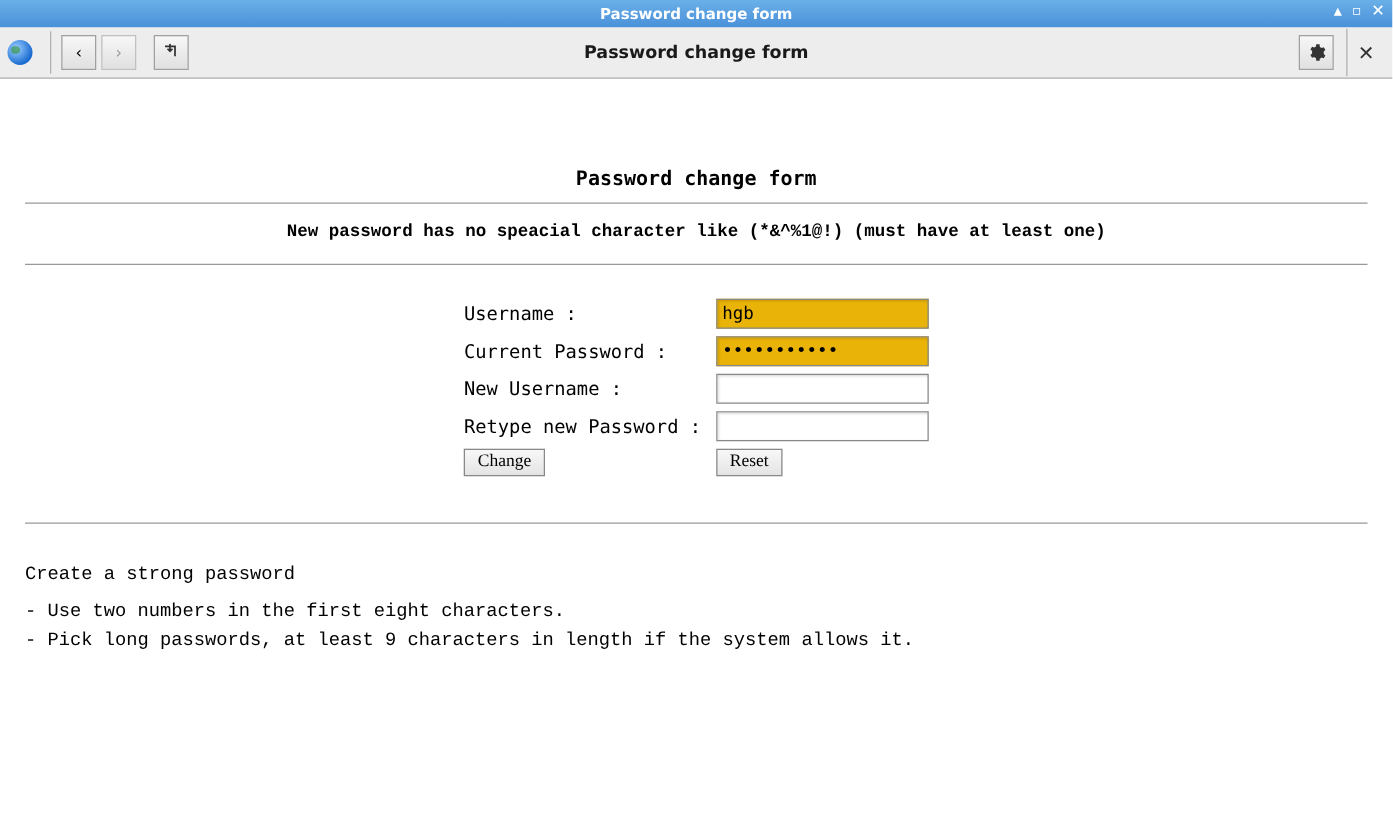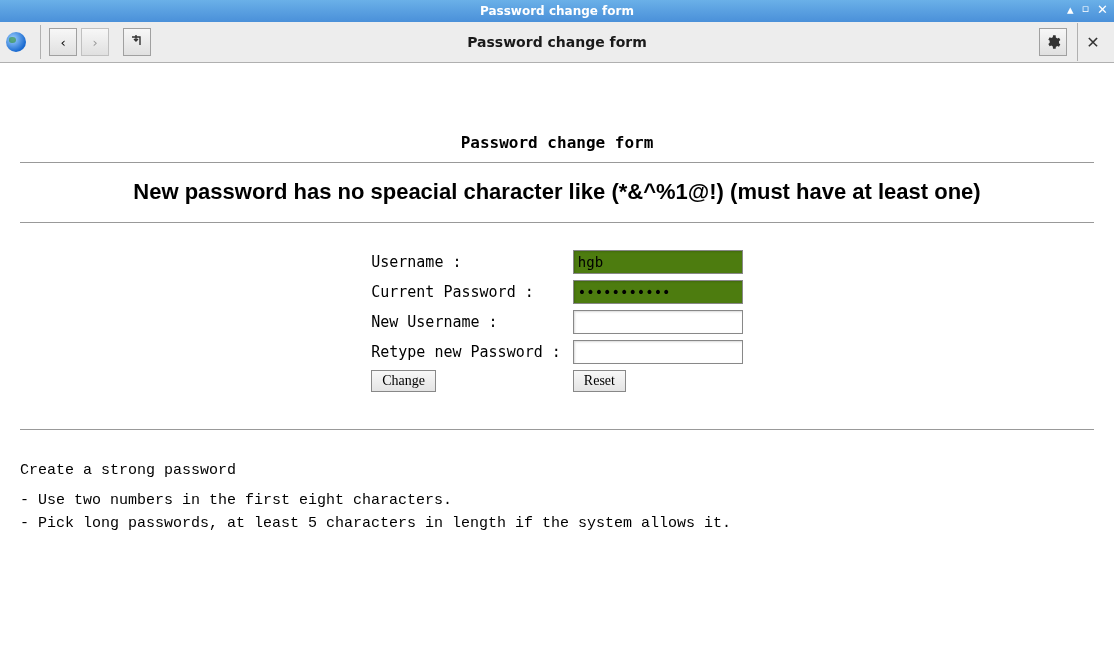--- a/index.html
+++ b/index.html
@@ -151,23 +151,23 @@
     font-family: "DejaVu Sans Mono", monospace;
     margin: 60px 0 10px 0;
   }
   hr {
     border: none;
     border-top: 1px solid #999;
     margin: 6px 0;
   }
   .err-msg {
     text-align: center;
-    font-size: 22px;
+    font-size: 14px;
     font-weight: bold;
-    font-family: Liberation Sans, sans-serif;
+    font-family: Liberation Mono, monospace;
     margin: 14px 0;
     line-height: 1.4;
   }
 
   .form-table {
     margin: 24px auto 10px auto;
     border-collapse: collapse;
   }
   .form-table td {
     padding: 3px 6px;
@@ -180,21 +180,21 @@
     width: 160px;
     height: 20px;
     font-family: "DejaVu Sans Mono", monospace;
     font-size: 14px;
     padding: 1px 4px;
     border: 1px solid #888;
     box-shadow: inset 1px 1px 2px rgba(0,0,0,.15);
   }
   .form-table input[readonly],
   .ro-field {
-    background: #4d7c0f;
+    background: #eab308;
   }
   .btn-submit, .btn-reset {
     font-family: Liberation Serif, serif;
     font-size: 14px;
     padding: 2px 10px;
     border: 1px solid #888;
     background: linear-gradient(#f8f8f8,#e4e4e4);
     cursor: pointer;
   }
 
@@ -289,17 +289,17 @@
       </tr>
     </tbody>
       </table>
 
     <br>
     <hr>
 
     <div class="help-section">
       <p>Create a strong password</p>
       <p>- Use two numbers in the first eight characters.</p>
-      <p style="margin-top:-8px;">- Pick long passwords, at least 5 characters in length if the system allows it.</p>
+      <p style="margin-top:-8px;">- Pick long passwords, at least 9 characters in length if the system allows it.</p>
     </div>
 
   </div>
 </div>
 
 </body></html>

